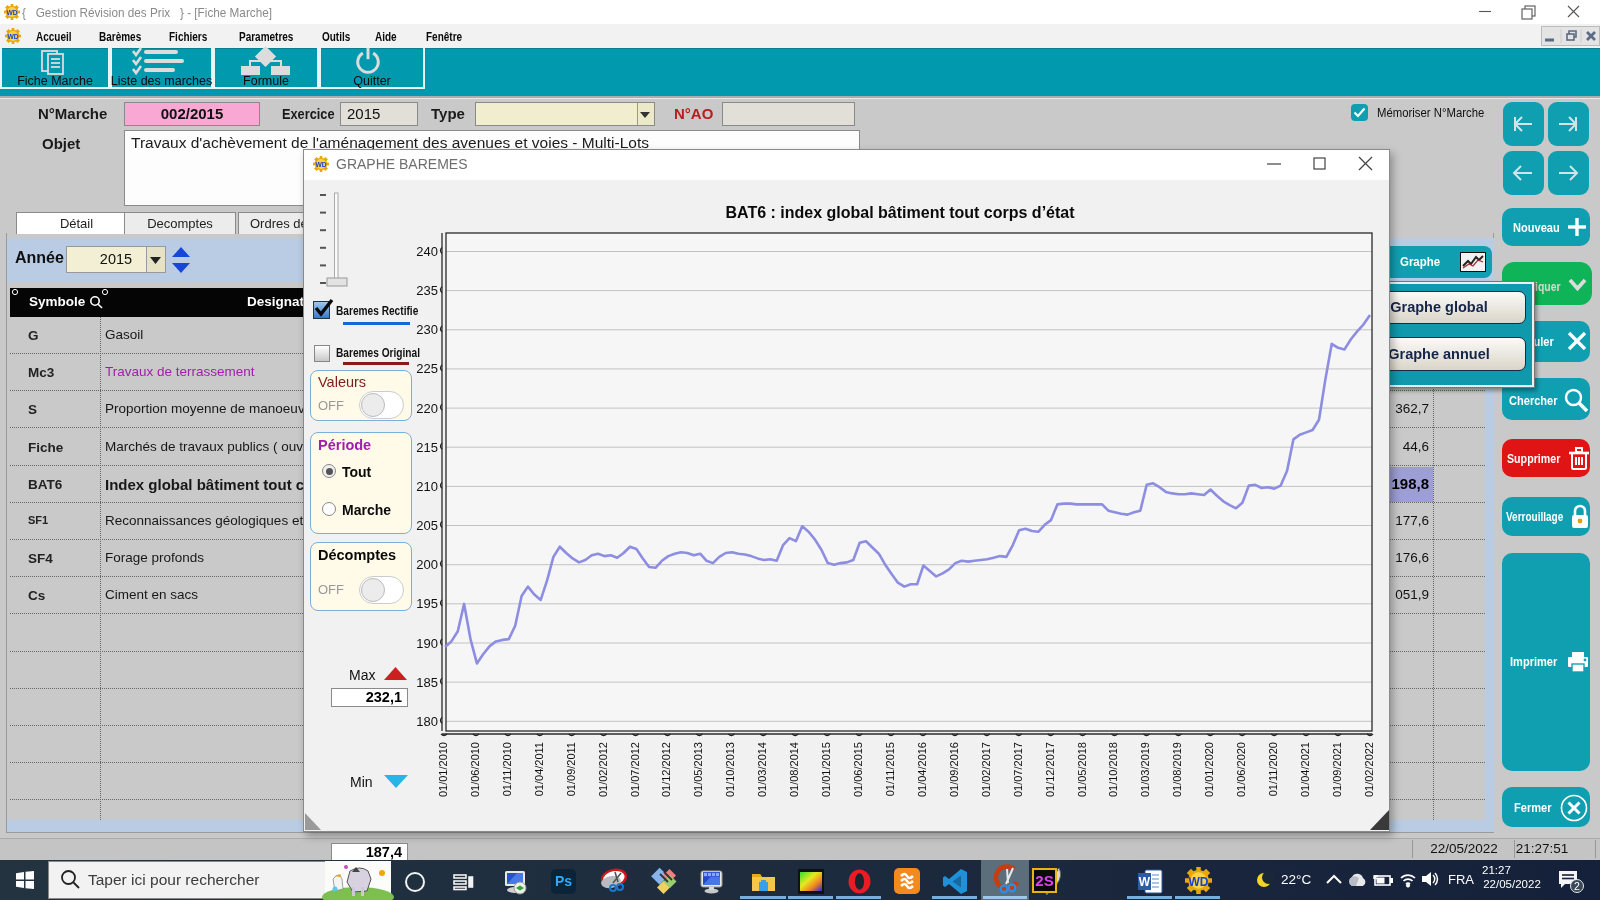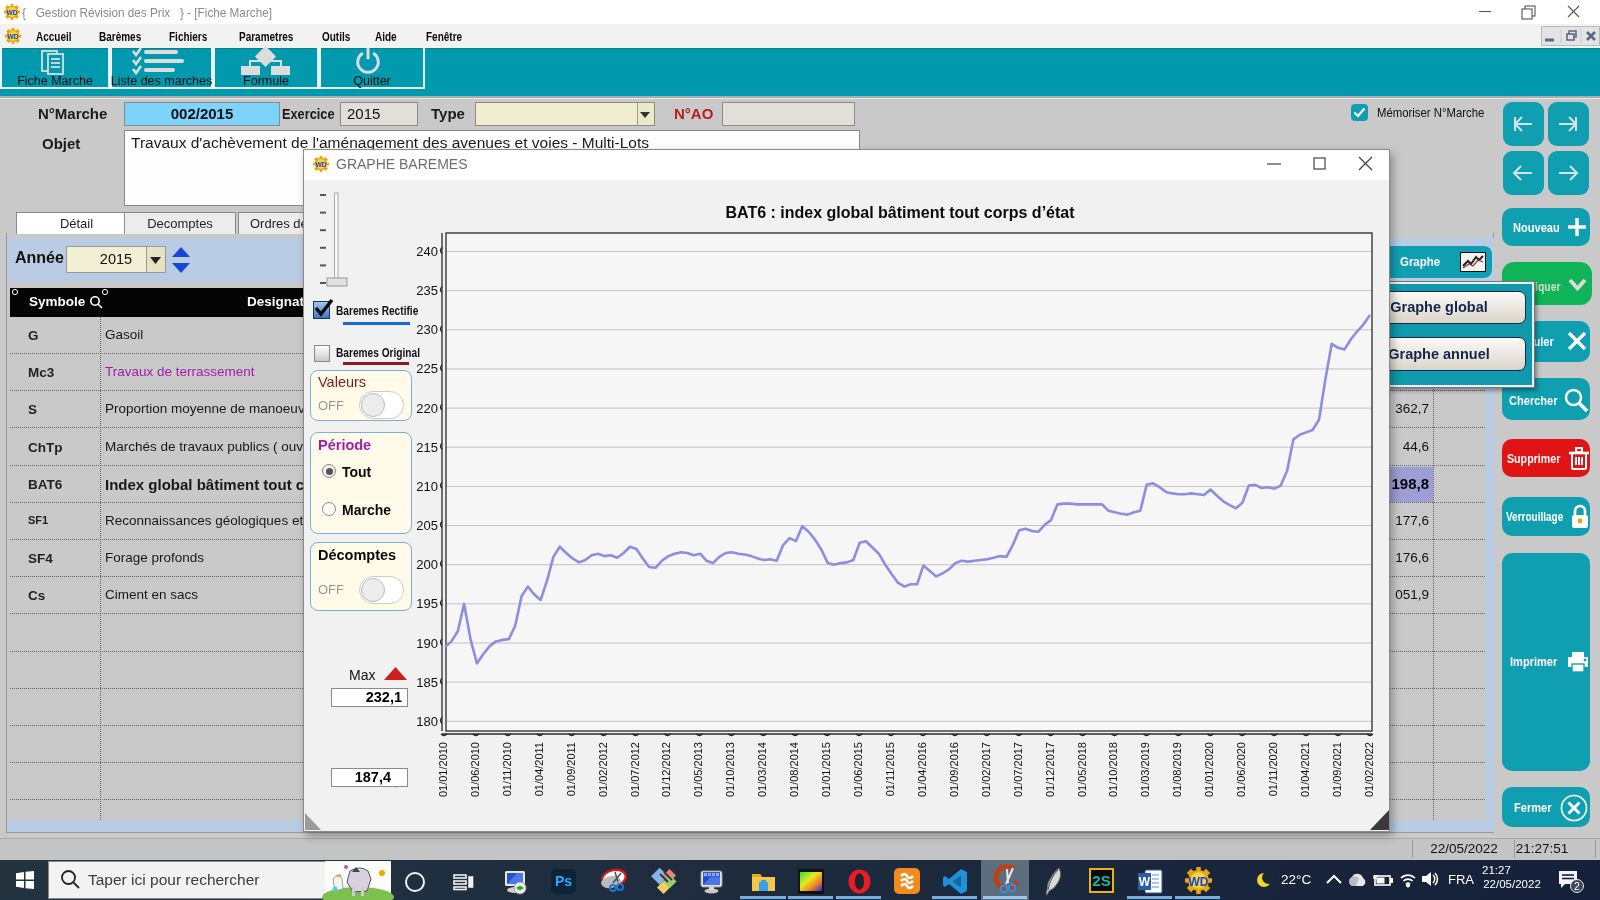--- a/index.html
+++ b/index.html
@@ -107,21 +107,21 @@
       <polyline points="10,17 10,12 41,12 41,17"></polyline>
       <line x1="25.5" y1="7" x2="25.5" y2="17"></line>
     </g>
 </svg>
 <svg class="a" style="left:354px;top:48px" width="28" height="28" viewBox="0 0 30 30" fill="none" stroke="#dcdcdc">
  <path d="M 9.5,5.5 A 11 11 0 1 0 20.5,5.5" stroke-width="3.2"></path>
  <line x1="15" y1="0" x2="15" y2="12" stroke-width="3.2"></line>
 </svg>
 <div class="a" style="left:0;top:96px;width:1600px;height:3px;background:#adadad;border-bottom:1px solid #e8e8e8;"></div>
 <div class="a" style="left:38px;top:105px;font-size:15px;font-weight:bold;color:#1a1a1a;">N°Marche</div>
-<div class="a" style="left:124px;top:102px;width:156px;height:24px;background:#7dd3fc;border:1px solid #8a8a8a;font-size:15px;font-weight:bold;text-align:center;line-height:22px;color:#111;">002/2015</div>
+<div class="a" style="left:124px;top:102px;width:136px;height:24px;background:#f9a8d4;border:1px solid #8a8a8a;font-size:15px;font-weight:bold;text-align:center;line-height:22px;color:#111;">002/2015</div>
 <div class="a" style="left:282px;top:106px;font-size:14.5px;font-weight:bold;color:#1a1a1a;transform:scaleX(0.88);transform-origin:0 0;">Exercice</div>
 <div class="a" style="left:340px;top:102px;width:78px;height:24px;background:#e2dfd8;border:1px solid #8a8a8a;font-size:15px;line-height:22px;padding-left:6px;color:#111;">2015</div>
 <div class="a" style="left:431px;top:105px;font-size:15px;font-weight:bold;color:#1a1a1a;">Type</div>
 <div class="a" style="left:475px;top:102px;width:180px;height:24px;background:#f0eecf;border:1px solid #8a8a8a;"></div>
 <div class="a" style="left:637px;top:103px;width:17px;height:22px;background:#ece9c8;border-left:1px solid #999;"></div>
 <svg class="a" style="left:639px;top:111px" width="12" height="8">
     <polygon points="1,1 11,1 6,7" fill="#333"></polygon>
   </svg>
 <div class="a" style="left:674px;top:105px;font-size:15px;font-weight:bold;color:#b91c1c;">N°AO</div>
 <div class="a" style="left:722px;top:102px;width:133px;height:24px;background:#e2dfd8;border:1px solid #8a8a8a;"></div>
@@ -186,21 +186,21 @@
 <div class="a" style="left:10px;top:317px;width:1475px;height:37px;border-bottom:1px dotted #666;"></div>
 <div class="a" style="left:28px;top:328px;font-size:13.5px;font-weight:bold;color:#222;">G</div>
 <div class="a" style="left:105px;top:327px;font-size:13.5px;font-weight:normal;color:#181818;white-space:nowrap;">Gasoil</div>
 <div class="a" style="left:10px;top:354px;width:1475px;height:37px;border-bottom:1px dotted #666;"></div>
 <div class="a" style="left:28px;top:365px;font-size:13.5px;font-weight:bold;color:#222;">Mc3</div>
 <div class="a" style="left:105px;top:364px;font-size:13.5px;font-weight:normal;color:#a21caf;white-space:nowrap;">Travaux de terrassement</div>
 <div class="a" style="left:10px;top:391px;width:1475px;height:37px;border-bottom:1px dotted #666;"></div>
 <div class="a" style="left:28px;top:402px;font-size:13.5px;font-weight:bold;color:#222;">S</div>
 <div class="a" style="left:105px;top:401px;font-size:13.5px;font-weight:normal;color:#181818;white-space:nowrap;">Proportion moyenne de manoeuvres</div>
 <div class="a" style="left:10px;top:429px;width:1475px;height:37px;border-bottom:1px dotted #666;"></div>
-<div class="a" style="left:28px;top:440px;font-size:13.5px;font-weight:bold;color:#222;">ChTp</div>
+<div class="a" style="left:28px;top:440px;font-size:13.5px;font-weight:bold;color:#222;">Fiche</div>
 <div class="a" style="left:105px;top:439px;font-size:13.5px;font-weight:normal;color:#181818;white-space:nowrap;">Marchés de travaux publics ( ouvrage</div>
 <div class="a" style="left:10px;top:466px;width:1475px;height:37px;border-bottom:1px dotted #666;"></div>
 <div class="a" style="left:28px;top:477px;font-size:13.5px;font-weight:bold;color:#222;">BAT6</div>
 <div class="a" style="left:105px;top:476px;font-size:15px;font-weight:bold;color:#181818;white-space:nowrap;">Index global bâtiment tout co</div>
 <div class="a" style="left:10px;top:503px;width:1475px;height:37px;border-bottom:1px dotted #666;"></div>
 <div class="a" style="left:28px;top:514px;font-size:11px;font-weight:bold;color:#222;">SF1</div>
 <div class="a" style="left:105px;top:513px;font-size:13.5px;font-weight:normal;color:#181818;white-space:nowrap;">Reconnaissances géologiques et fo</div>
 <div class="a" style="left:10px;top:540px;width:1475px;height:37px;border-bottom:1px dotted #666;"></div>
 <div class="a" style="left:28px;top:551px;font-size:13.5px;font-weight:bold;color:#222;">SF4</div>
 <div class="a" style="left:105px;top:550px;font-size:13.5px;font-weight:normal;color:#181818;white-space:nowrap;">Forage profonds</div>
@@ -363,21 +363,21 @@
 
 <div class="a" style="left:349px;top:667px;font-size:14px;color:#111;z-index:12;">Max</div>
 <svg class="a" style="left:384px;top:667px;z-index:12" width="23" height="14">
     <polygon points="11.5,0 23,13 0,13" fill="#cc1f1f"></polygon>
   </svg>
 <div class="a" style="left:331px;top:688px;width:77px;height:19px;background:#fff;border:1px solid #8a8a8a;z-index:12;font-size:14.5px;font-weight:bold;color:#000;text-align:right;line-height:17px;padding-right:5px;">232,1</div>
 <div class="a" style="left:350px;top:774px;font-size:14px;color:#111;z-index:12;">Min</div>
 <svg class="a" style="left:384px;top:775px;z-index:12" width="24" height="14">
     <polygon points="0,0 24,0 12,13" fill="#28b4e8"></polygon>
   </svg>
-<div class="a" style="left:331px;top:768px;width:77px;height:19px;background:#fff;border:1px solid #8a8a8a;z-index:12;font-size:14.5px;font-weight:bold;color:#000;text-align:right;line-height:17px;padding-right:16px;">187,4</div>
+<div class="a" style="left:331px;top:843px;width:77px;height:19px;background:#fff;border:1px solid #8a8a8a;z-index:12;font-size:14.5px;font-weight:bold;color:#000;text-align:right;line-height:17px;padding-right:5px;">187,4</div>
 <div class="a" style="left:520px;top:204px;width:760px;text-align:center;font-size:16px;font-weight:bold;color:#0a0a0a;z-index:12;">BAT6 : index global bâtiment tout corps d’état</div>
 <svg class="a" style="left:0;top:0;z-index:11" width="1600" height="900" viewBox="0 0 1600 900">
     <rect x="446" y="233" width="926" height="498" fill="#f6f6f6" stroke="none"></rect>
     <line x1="446" y1="251.5" x2="1372" y2="251.5" stroke="#c3c3c3" stroke-width="1"></line>
     <line x1="446" y1="290.6" x2="1372" y2="290.6" stroke="#c3c3c3" stroke-width="1"></line>
     <line x1="446" y1="329.8" x2="1372" y2="329.8" stroke="#c3c3c3" stroke-width="1"></line>
     <line x1="446" y1="368.9" x2="1372" y2="368.9" stroke="#c3c3c3" stroke-width="1"></line>
     <line x1="446" y1="408.1" x2="1372" y2="408.1" stroke="#c3c3c3" stroke-width="1"></line>
     <line x1="446" y1="447.2" x2="1372" y2="447.2" stroke="#c3c3c3" stroke-width="1"></line>
     <line x1="446" y1="486.4" x2="1372" y2="486.4" stroke="#c3c3c3" stroke-width="1"></line>
@@ -599,21 +599,21 @@
 <path d="M 21,3 A 11 11 0 1 0 24,16" fill="none" stroke="#c83c10" stroke-width="4.6"></path>
 <path d="M 14,3 l 1,14 M 20,2 l -7,16" stroke="#e8e8e8" stroke-width="2"></path>
 <circle cx="11" cy="23" r="3.4" fill="none" stroke="#2890e8" stroke-width="2.2"></circle>
     <circle cx="19" cy="22" r="3.4" fill="none" stroke="#2890e8" stroke-width="2.2"></circle>
 </svg>
 <div class="a" style="left:983px;top:896px;width:44px;height:3px;background:#9cc8ee;z-index:21;"></div>
 <svg class="a" style="left:1041px;top:866px;z-index:21" width="26" height="30">
 <path d="M 18,2 q 4,8 -2,16 q -3,5 -8,7 l -2,4 -1,-1 1,-4 q 0,-8 5,-14 q 3,-5 7,-8 z" fill="#d8d8d8" stroke="#666" stroke-width="1"></path>
 <path d="M 17,4 q -8,8 -10,20" stroke="#555" stroke-width="1" fill="none"></path>
 </svg>
-<div class="a" style="left:1089px;top:868px;width:25px;height:25px;background:#0a0a0a;border:2px solid #e8b410;z-index:21;color:#14b8a6;font-weight:bold;font-size:15px;text-align:center;line-height:21px;">2S</div>
+<div class="a" style="left:1032px;top:868px;width:25px;height:25px;background:#0a0a0a;border:2px solid #e8b410;z-index:21;color:#d946ef;font-weight:bold;font-size:15px;text-align:center;line-height:21px;">2S</div>
 <svg class="a" style="left:1137px;top:868px;z-index:21" width="27" height="27">
 <rect x="8" y="2" width="17" height="23" rx="1.5" fill="#fff" stroke="#2b5ea8"></rect>
 <g stroke="#98b8e0" stroke-width="1.6">
       <line x1="15" y1="7" x2="22" y2="7"></line>
       <line x1="15" y1="11" x2="22" y2="11"></line>
       <line x1="15" y1="15" x2="22" y2="15"></line>
       <line x1="15" y1="19" x2="22" y2="19"></line>
     </g>
 <rect x="1" y="5" width="13" height="17" fill="#2b5ca8"></rect>
 <text x="7.5" y="18" font-size="12" font-weight="bold" fill="#fff" text-anchor="middle">W</text>

